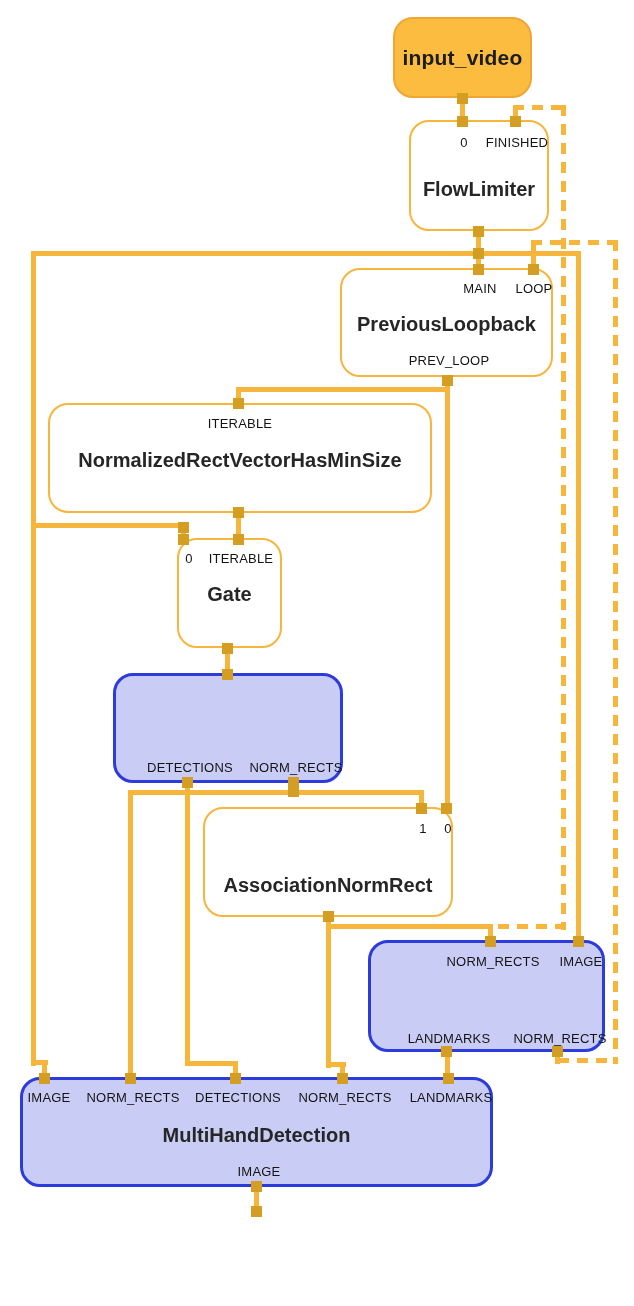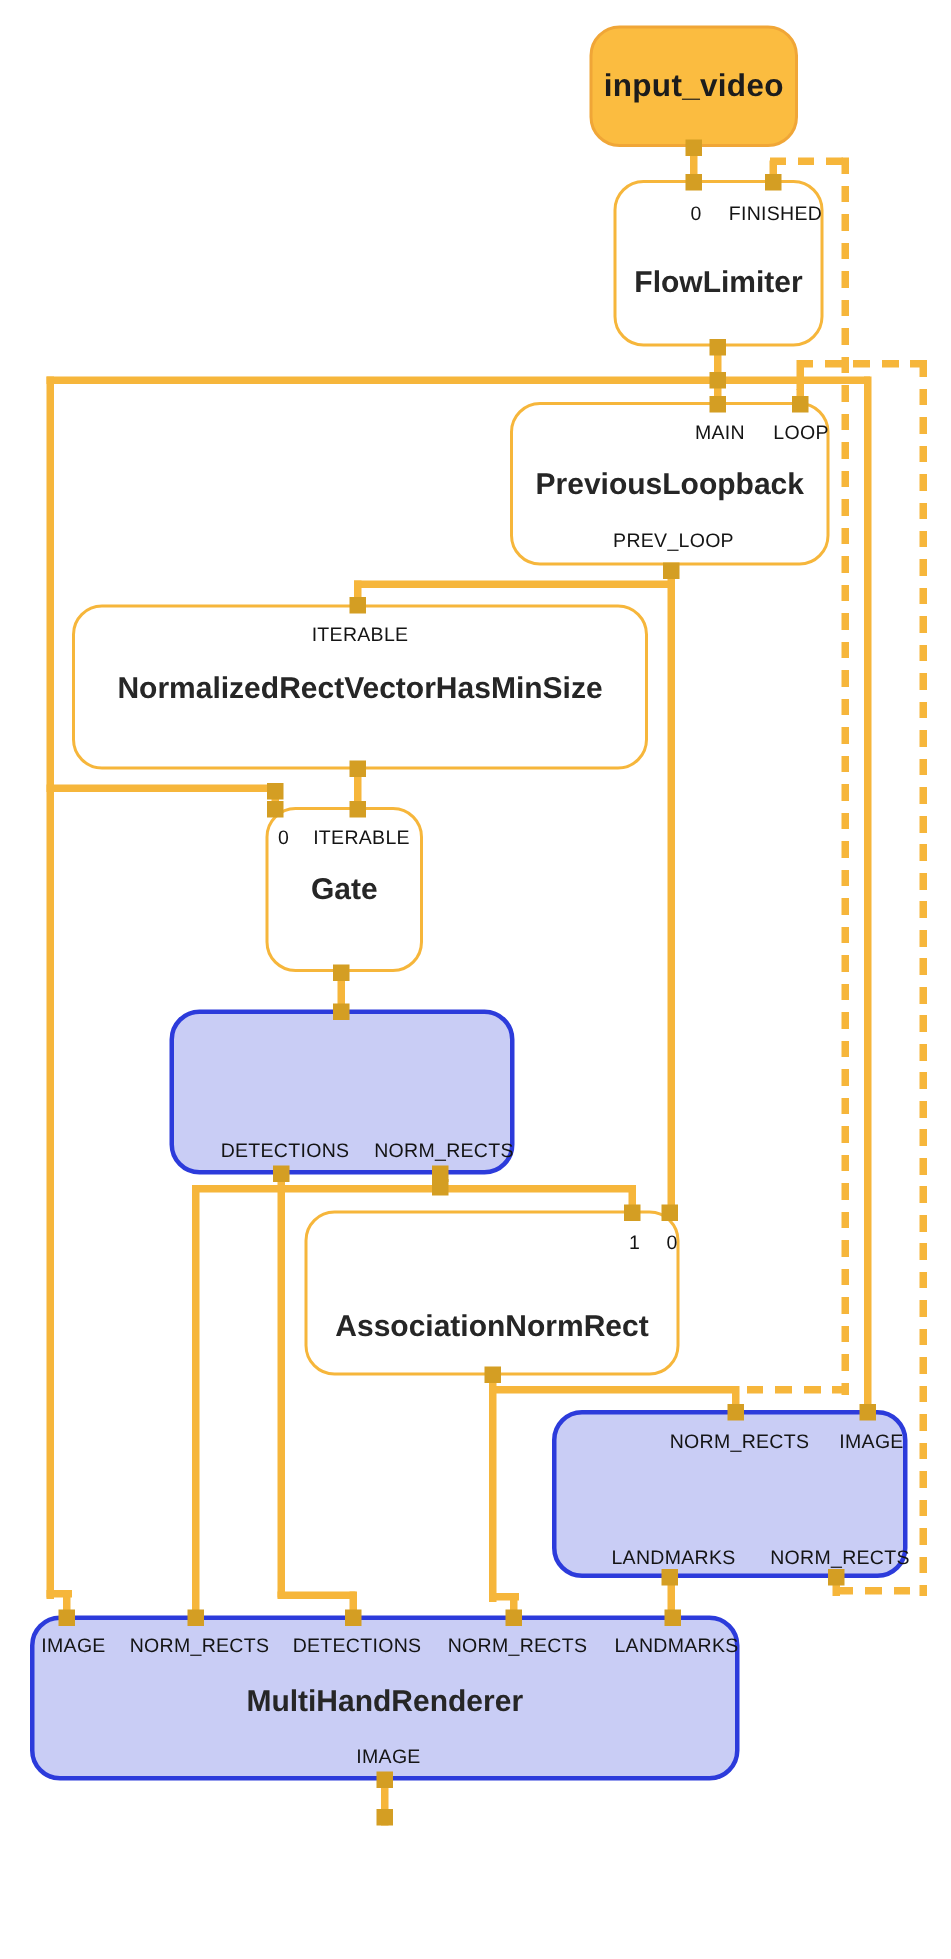--- a/index.html
+++ b/index.html
@@ -161,18 +161,18 @@
     <span class="plabel" style="left:78px;top:95px;">LANDMARKS</span>
     <span class="plabel" style="left:189px;top:95px;">NORM_RECTS</span>
   </div>
 
   <div class="node sub" style="left:20px;top:1077px;width:473px;height:110px;">
     <span class="plabel" style="left:26px;top:17px;">IMAGE</span>
     <span class="plabel" style="left:110px;top:17px;">NORM_RECTS</span>
     <span class="plabel" style="left:215px;top:17px;">DETECTIONS</span>
     <span class="plabel" style="left:322px;top:17px;">NORM_RECTS</span>
     <span class="plabel" style="left:428px;top:17px;">LANDMARKS</span>
-    <div class="title" style="top:55px;">MultiHandRenderer</div>
+    <div class="title" style="top:55px;">MultiHandDetection</div>
     <span class="plabel" style="left:236px;top:91px;">IMAGE</span>
   </div>
 
 
 </div>
 
 </body></html>

